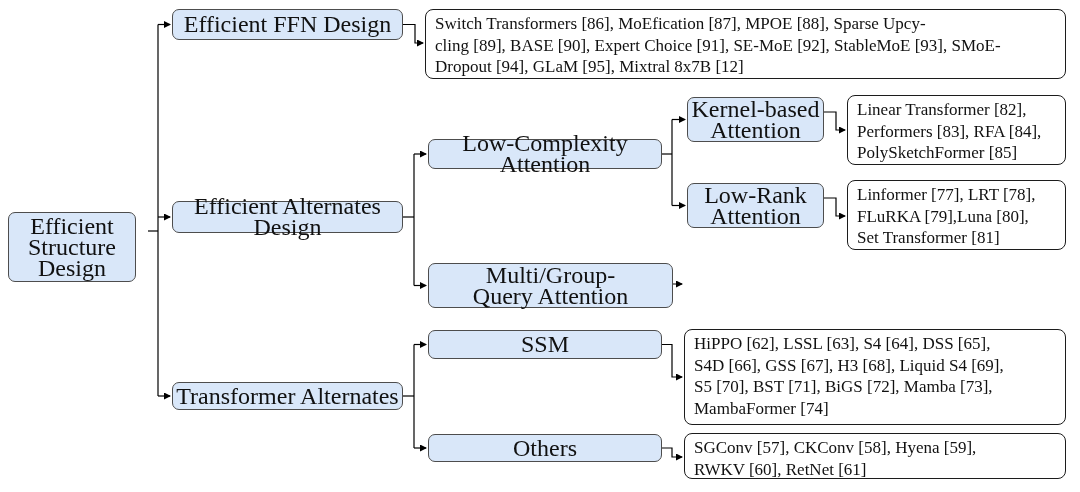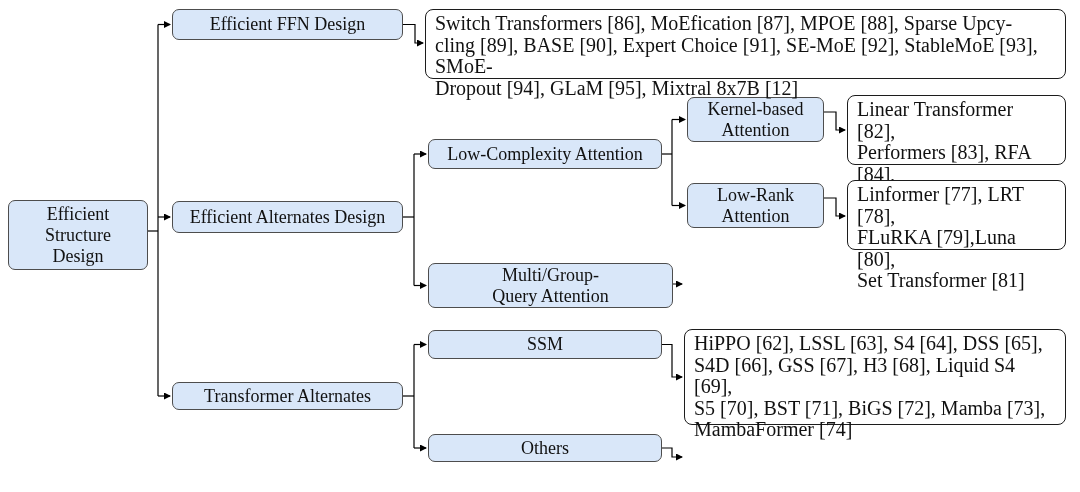--- a/index.html
+++ b/index.html
@@ -15,33 +15,33 @@
   .wire{fill:none;stroke:var(--line,#000);stroke-width:1.2;}
   .arrow{marker-end:url(#ah);}
   .ah-fill{fill:var(--line,#000);}
   .node{
     position:absolute;box-sizing:border-box;
     background:var(--node-fill,#d9e7f9);
     border:1px solid var(--node-border,#4d4d4d);
     border-radius:7px;
     display:flex;align-items:center;justify-content:center;
     text-align:center;
-    font-size:18px;line-height:21px;
+    font-size:24px;line-height:21px;
     white-space:pre-line;
   }
   .leaf{
     position:absolute;box-sizing:border-box;
     background:#ffffff;
     border:1px solid var(--list-border,#1c1c1c);
     border-radius:8px;
-    font-size:20px;line-height:21.5px;
+    font-size:17px;line-height:21.5px;
     padding:3px 9px;
     white-space:pre-line;
   }
-  #b-root{left:8px;top:200px;width:140px;height:70px;}
+  #b-root{left:8px;top:212px;width:128px;height:70px;}
   #b-ffn{left:172px;top:9px;width:231px;height:31px;}
   #b-ead{left:172px;top:201px;width:231px;height:32px;}
   #b-ta{left:172px;top:382px;width:231px;height:28px;}
   #b-lca{left:428px;top:139px;width:234px;height:30px;}
   #b-mga{left:428px;top:263px;width:245px;height:45px;}
   #b-ssm{left:428px;top:330px;width:234px;height:29px;}
   #b-oth{left:428px;top:434px;width:234px;height:28px;}
   #b-ker{left:687px;top:97px;width:137px;height:45px;}
   #b-lr{left:687px;top:183px;width:137px;height:45px;}
   #l-ffn{left:425px;top:9px;width:641px;height:70px;}
@@ -114,14 +114,16 @@
   <div class="leaf" id="l-ker">Linear Transformer [82],
 Performers [83], RFA [84],
 PolySketchFormer [85]</div>
   <div class="leaf" id="l-lr">Linformer [77], LRT [78],
 FLuRKA [79],Luna [80],
 Set Transformer [81]</div>
   <div class="leaf" id="l-ssm">HiPPO [62], LSSL [63], S4 [64], DSS [65],
 S4D [66], GSS [67], H3 [68], Liquid S4 [69],
 S5 [70], BST [71], BiGS [72], Mamba [73],
 MambaFormer [74]</div>
+  <div class="leaf" id="l-oth">SGConv [57], CKConv [58], Hyena [59],
+RWKV [60], RetNet [61]</div>
 
 </div>
 
 </body></html>

